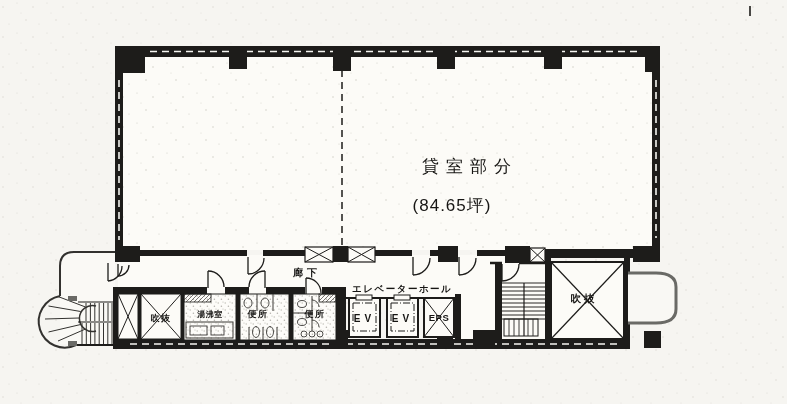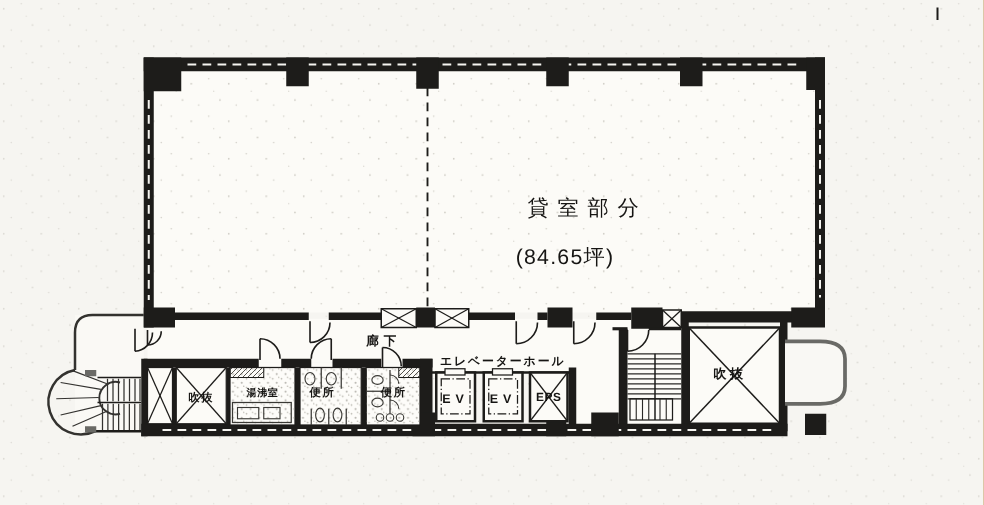--- a/index.html
+++ b/index.html
@@ -1,16 +1,16 @@
 <!DOCTYPE html>
 <html><head>
 <meta charset="utf-8">
 <style>
   html,body{margin:0;padding:0;background:#ffffff;}
-  .page{width:787px;height:404px;position:relative;background:#a16207;overflow:hidden;
+  .page{width:787px;height:404px;position:relative;background:#fef9c3;overflow:hidden;
         font-family:"Liberation Sans", sans-serif;text-align:center;}
   svg{display:block;}
   text{fill:#161513;font-family:"Liberation Sans", sans-serif;}
   .lbl-big{font-size:17px;letter-spacing:7px;}
   .lbl-area{font-size:17px;letter-spacing:1px;}
   .lbl-mid{font-size:10px;letter-spacing:4px;font-weight:bold;}
   .lbl-hall{font-size:9.5px;letter-spacing:1.5px;font-weight:bold;}
   .lbl-room{font-size:9px;letter-spacing:1.5px;font-weight:bold;}
   .lbl-ev{font-size:10px;letter-spacing:4px;font-weight:bold;}
   .lbl-eps{font-size:9.5px;letter-spacing:0.5px;font-weight:bold;}

